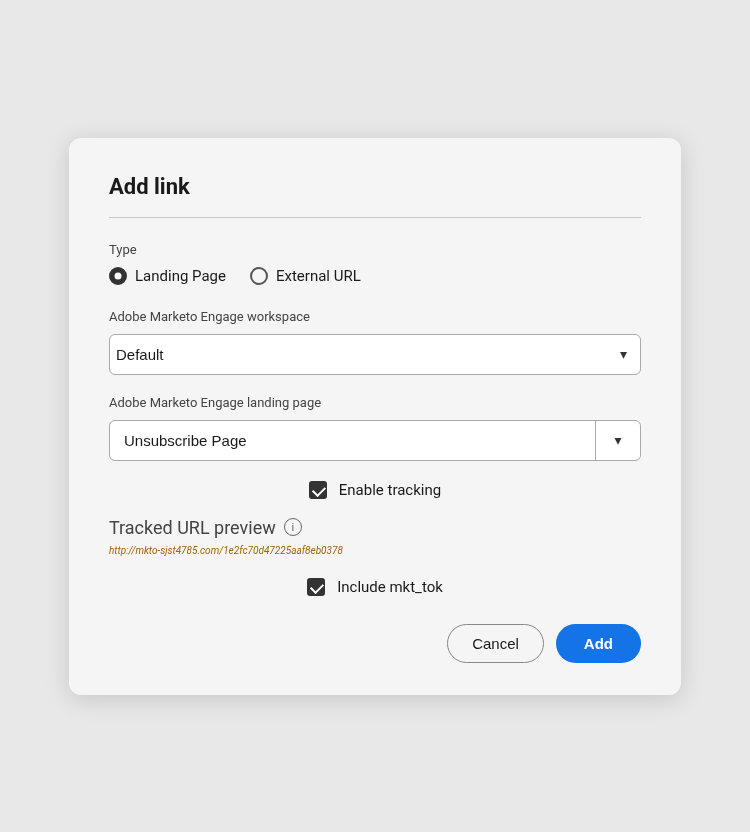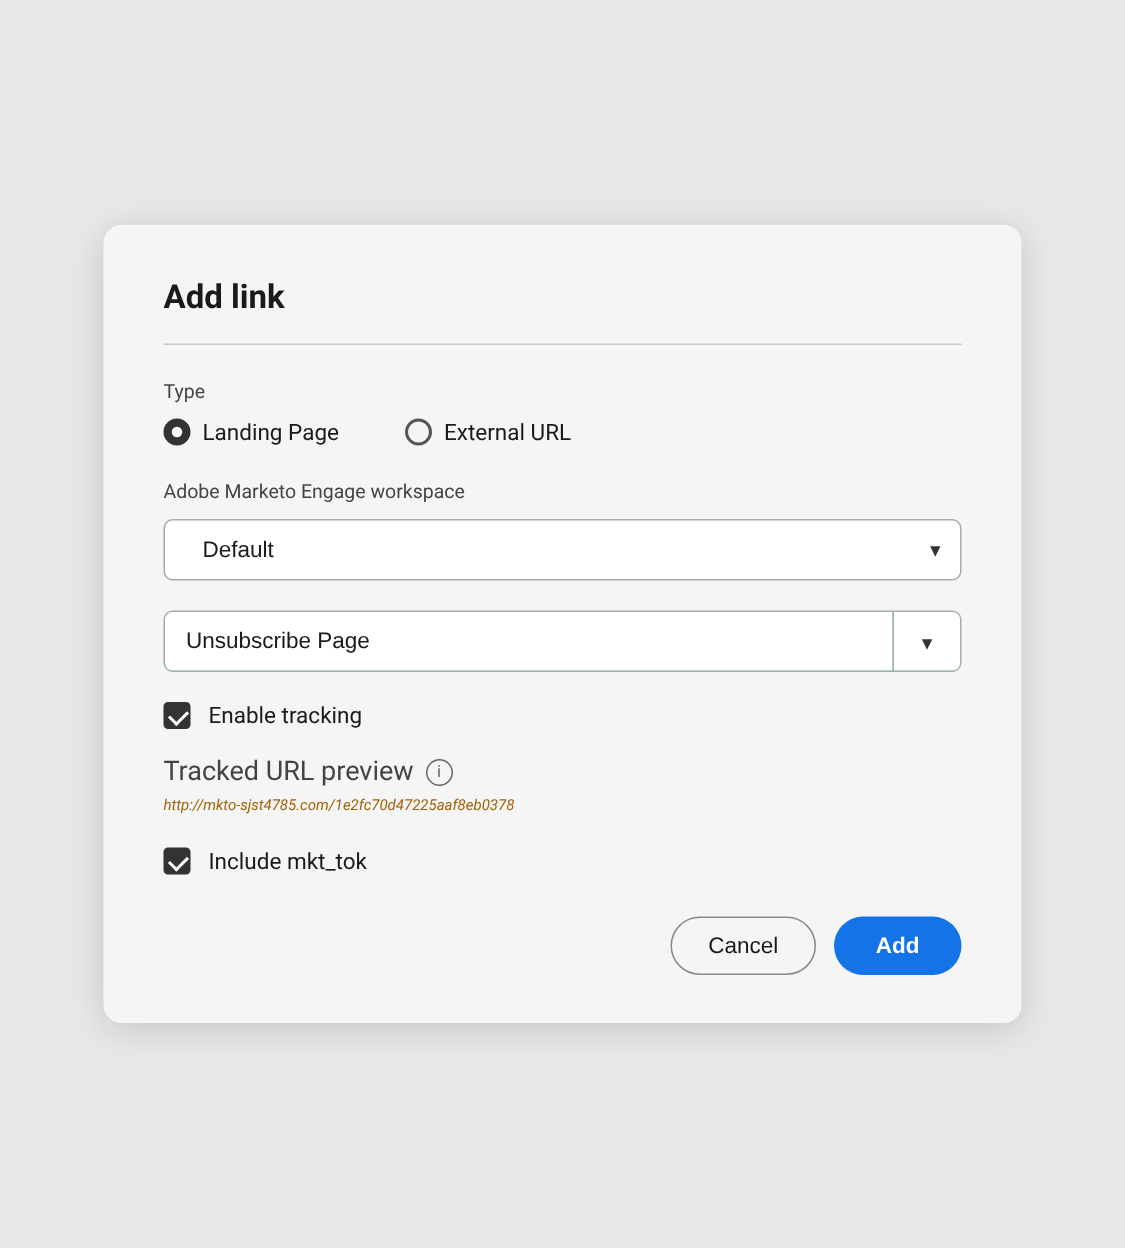--- a/index.html
+++ b/index.html
@@ -41,21 +41,21 @@
 
     .field-label {
       font-size: 13px;
       color: #444;
       margin-bottom: 10px;
     }
 
     .radio-group {
       display: flex;
       align-items: center;
-      gap: 44px;
+      gap: 24px;
       margin-bottom: 24px;
     }
 
     .radio-option {
       display: flex;
       align-items: center;
       gap: 8px;
       cursor: pointer;
     }
 
@@ -97,21 +97,21 @@
       margin-bottom: 20px;
     }
 
     .select-wrapper {
       position: relative;
       width: 100%;
     }
 
     .select-wrapper select {
       width: 100%;
-      padding: 11px 40px 11px 25px;
+      padding: 11px 40px 11px 6px;
       font-size: 15px;
       color: #1a1a1a;
       background: white;
       border: 1.5px solid #aaa;
       border-radius: 6px;
       appearance: none;
       -webkit-appearance: none;
       cursor: pointer;
       outline: none;
     }
@@ -124,21 +124,21 @@
       pointer-events: none;
       color: #333;
       font-size: 14px;
     }
 
     
     .split-select-wrapper {
       display: flex;
       border: 1.5px solid #aaa;
       border-radius: 6px;
-      background: #5eead4;
+      background: #f9a8d4;
       overflow: hidden;
     }
 
     .split-select-wrapper select {
       flex: 1;
       padding: 11px 14px;
       font-size: 15px;
       color: #1a1a1a;
       background: white;
       border: none;
@@ -164,20 +164,21 @@
       cursor: pointer;
       color: #333;
       font-size: 14px;
     }
 
     .checkbox-row {
       display: flex;
       align-items: center;
       gap: 12px;
       margin-bottom: 18px;
+      justify-content: center;
     }
 
     .checkbox-row input[type="checkbox"] {
       appearance: none;
       -webkit-appearance: none;
       width: 18px;
       height: 18px;
       border: 2px solid #555;
       border-radius: 3px;
       cursor: pointer;
@@ -303,20 +304,21 @@
       <select>
         <option>Default</option>
         <option>Workspace A</option>
         <option>Workspace B</option>
       </select>
       <span class="select-chevron">▾</span>
     </div>
   </div>
 
   <div class="form-section">
+    <div class="field-label">Adobe Marketo Engage landing page</div>
     <div class="split-select-wrapper">
       <select>
         <option>Unsubscribe Page</option>
         <option>Home Page</option>
         <option>Contact Page</option>
       </select>
       <div class="split-select-divider"></div>
       <button class="split-select-chevron-btn">▾</button>
     </div>
   </div>

